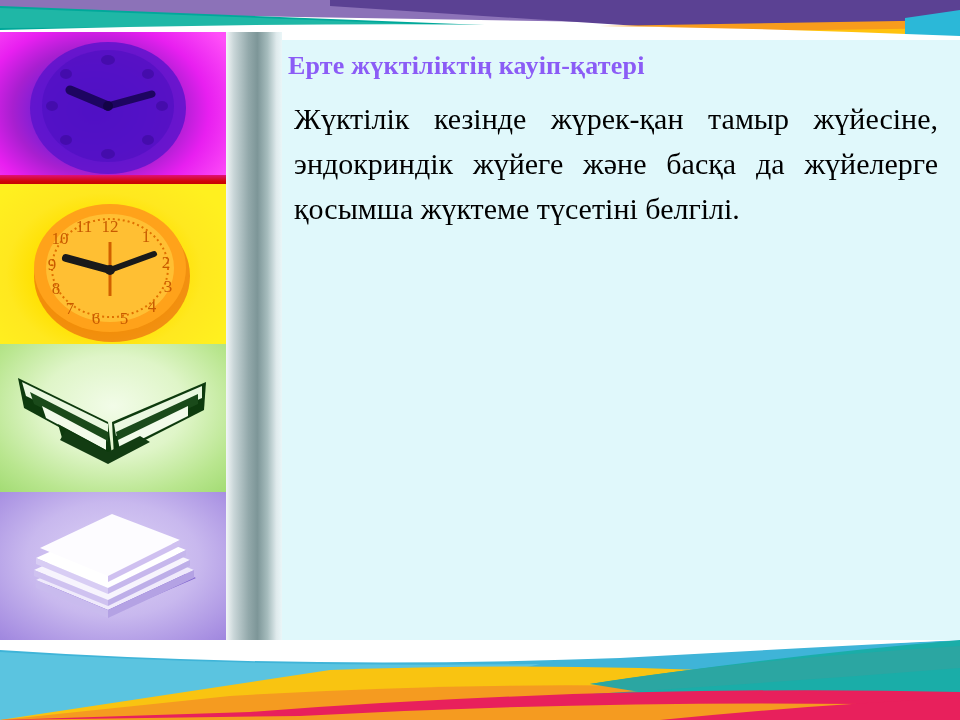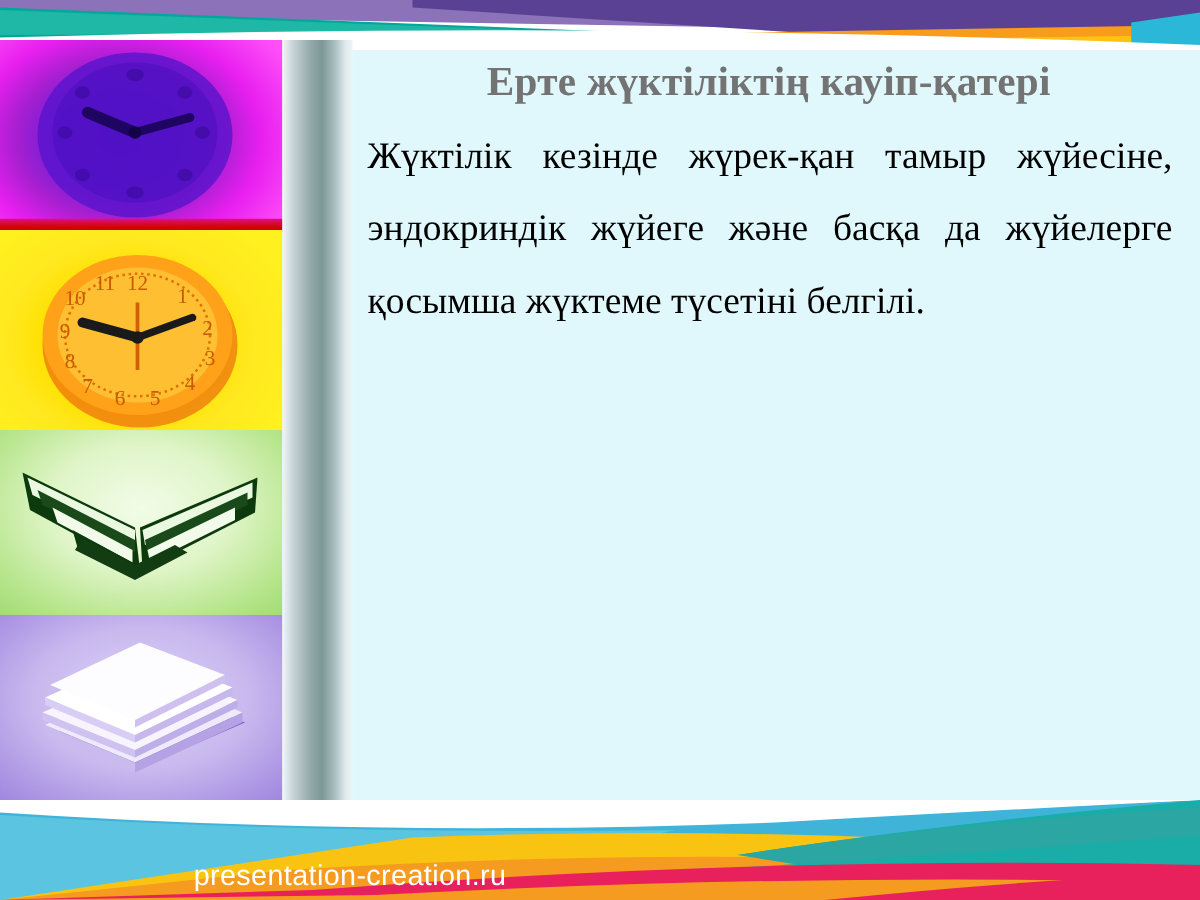--- a/index.html
+++ b/index.html
@@ -76,34 +76,33 @@
   }
 
   
   .content {
     position: absolute;
     left: 288px;
     top: 44px;
     width: 654px;
   }
   .slide-title {
-    font-size: 33px;
+    font-size: 26px;
     line-height: 44px;
-    text-align: center;
-    color: #737373;
+    color: #8b5cf6;
     margin: 0 0 8px 0;
     letter-spacing: 0.2px;
   }
   .body-block {
     margin: 0;
     padding: 0 4px 0 6px;
   }
   .para {
     font-size: 30px;
-    line-height: 58px;
+    line-height: 45px;
     text-align: justify;
     text-align-last: left;
     color: #000000;
     margin: 0;
     hyphens: none;
   }
 
   
   .watermark {
     position: absolute;
@@ -239,15 +238,14 @@
       <path d="M960 0 Q760 18 590 44 L960 44 Z" fill="#1aada8"></path>
       <path d="M590 44 Q740 20 960 6 L960 52 L640 52 Z" fill="#2ba6a2"></path>
       <path d="M960 28 Q760 44 560 56 L960 56 Z" fill="#1aada8"></path>
       <path d="M0 80 L250 72 Q620 44 960 52 L960 80 Z" fill="#e8205c"></path>
       <path d="M0 80 L300 76 Q640 58 960 66 L960 80 Z" fill="#f59b20"></path>
       <path d="M660 80 Q820 64 960 58 L960 80 Z" fill="#e8205c"></path>
       <path d="M0 0 Q300 26 620 16 Q800 6 960 0 L960 0 L0 0 Z" fill="#ffffff"></path>
     </svg>
   </div>
 
-  <div class="watermark">presentation-creation.ru</div>
 
 </div>
 
 </body></html>

